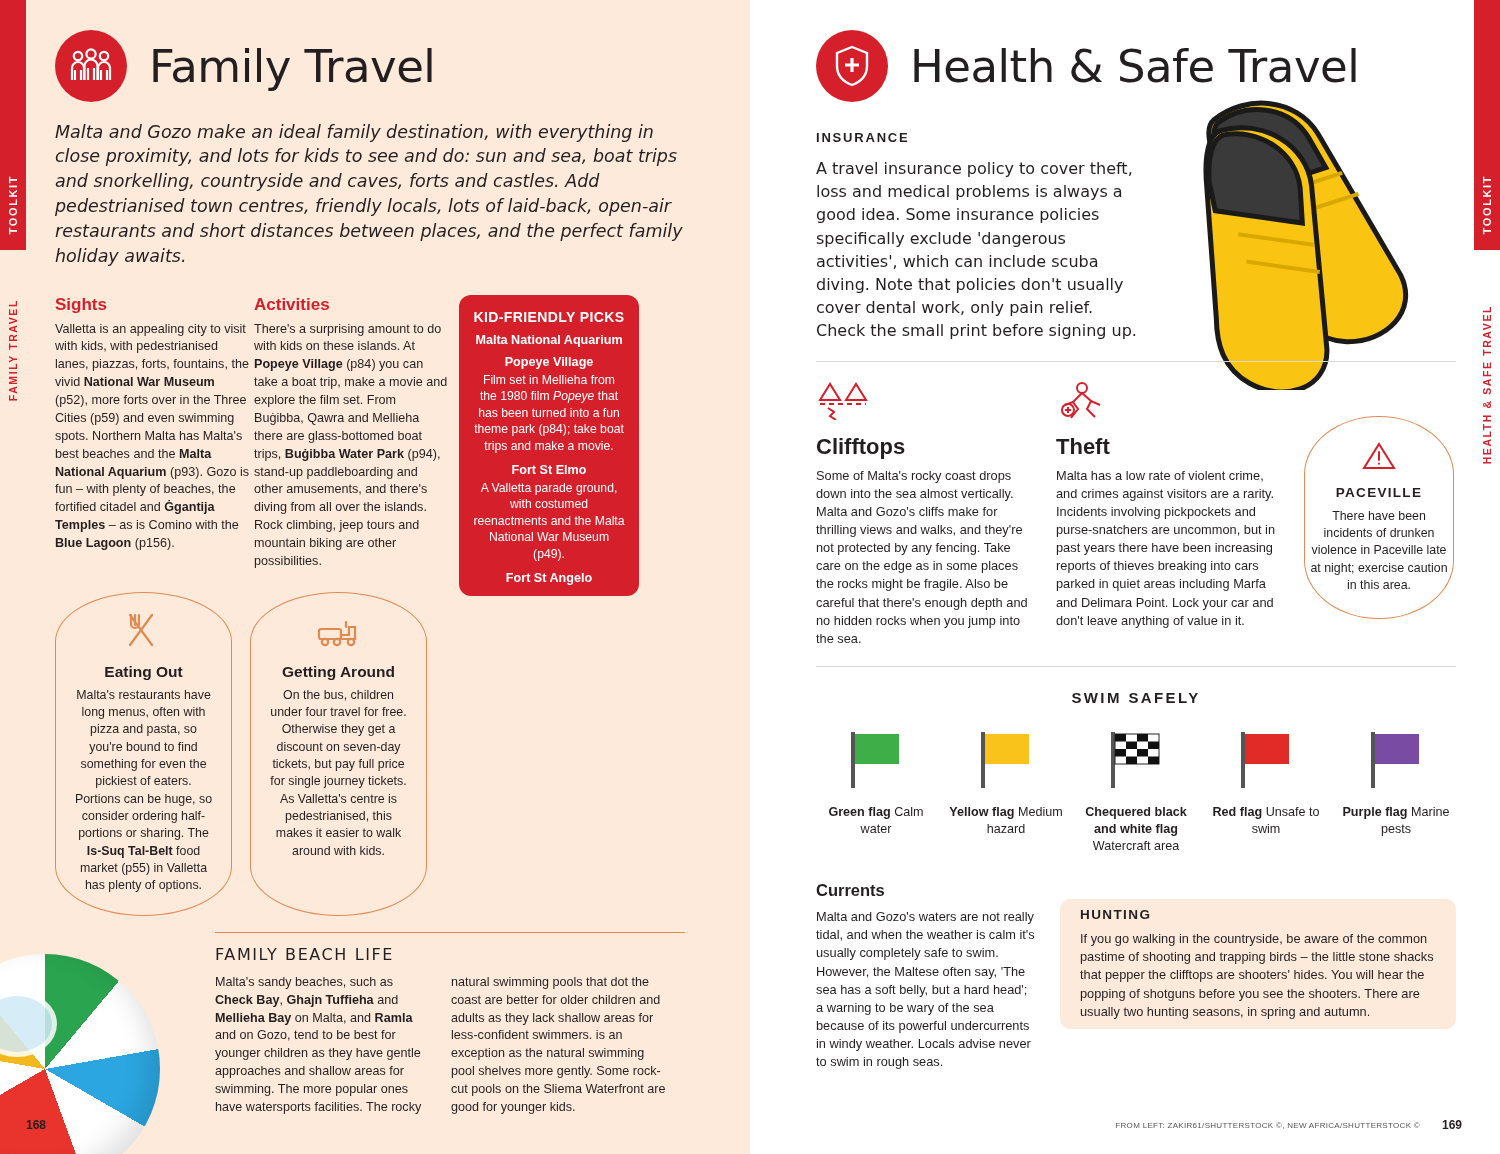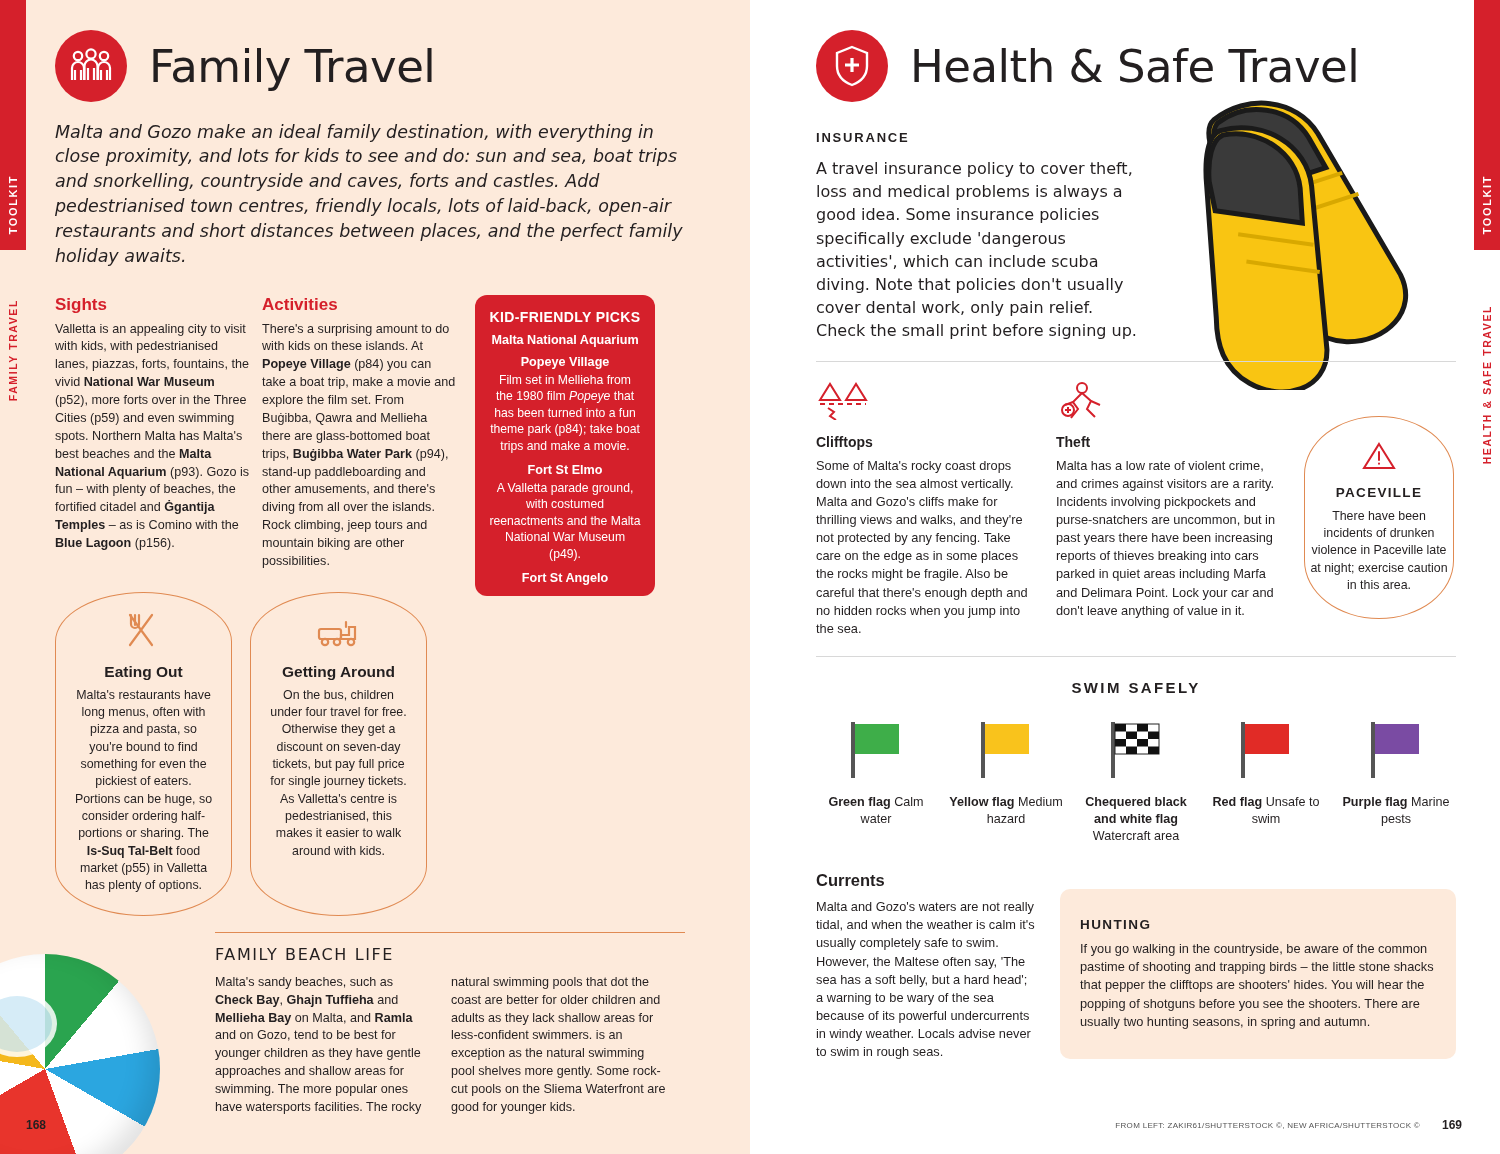--- a/index.html
+++ b/index.html
@@ -57,21 +57,21 @@
   h1.page-title {
     font-size:45px; font-weight:400; margin:0; letter-spacing:-0.5px;
     font-family:"DejaVu Sans", sans-serif;
   }
   .intro {
     font-size:17.5px; line-height:1.42; width:628px;
     font-family:"DejaVu Sans", sans-serif;
     font-style:italic;
   }
 
-  .cols { display:flex; gap:12px; margin-top:26px; }
+  .cols { display:flex; gap:4px; margin-top:26px; }
   .col { width:195px; }
   h3.subhead { color:#d5202b; font-size:17px; margin:0 0 6px 0; font-weight:bold; }
   .body-sm { font-size:12.6px; line-height:1.42; }
   .body-sm b { font-weight:bold; }
 
   
   .kidbox {
     width:180px; background:#d5202b; color:#ffffff;
     border-radius:12px; padding:14px 14px 8px 14px;
     margin-left:6px;
@@ -155,21 +155,21 @@
     margin-top:28px; font-size:13px; letter-spacing:1.8px; font-weight:bold; color:#231f20;
   }
   .ins-body {
     margin-top:12px; width:330px; font-size:16px; line-height:1.45;
     font-family:"DejaVu Sans", sans-serif;
   }
   .hr-rule { border:0; border-top:1.2px solid #d8d8d8; margin:18px 0 0 0; width:640px; }
 
   .three { display:flex; gap:18px; margin-top:18px; align-items:flex-start; }
   .three .c { width:222px; }
-  .three h4 { margin:10px 0 7px; font-size:14px; }
+  .three h4 { margin:10px 0 7px; font-size:22px; }
   .three p { margin:0; font-size:12.8px; line-height:1.42; }
 
   .paceville-oval {
     width:150px; border:1.4px solid #e08a52; border-radius:90px/70px;
     padding:24px 1px; text-align:center; margin-left:8px; margin-top:36px;
   }
   .paceville-oval h5 { margin:10px 0 8px; font-size:13.5px; letter-spacing:1.3px; font-weight:bold; }
   .paceville-oval p { margin:0; font-size:12.4px; line-height:1.4; }
 
   .swim-head {
@@ -179,21 +179,21 @@
   .flags { display:flex; justify-content:space-between; margin-top:22px; width:640px; }
   .flagcell { width:120px; text-align:center; }
   .flagcell .cap { font-size:12.6px; line-height:1.35; margin-top:10px; }
   .flagcell .cap b { font-weight:bold; }
 
   .bottom-two { display:flex; gap:22px; margin-top:26px; }
   .currents { width:222px; }
   .currents h4 { margin:0 0 8px; font-size:16.5px; }
   .currents p { margin:0; font-size:12.8px; line-height:1.42; }
   .hunting {
-    width:396px; background:#fdeadb; border-radius:10px; padding:28px 20px; align-self:flex-start;
+    width:396px; background:#fdeadb; border-radius:10px; padding:8px 20px; align-self:flex-start;
     margin-top:18px;
   }
   .hunting h4 { margin:0 0 8px; font-size:13.5px; letter-spacing:1.4px; font-weight:bold; }
   .hunting p { margin:0; font-size:12.8px; line-height:1.42; }
 
   .folio-right { position:absolute; right:38px; bottom:22px; font-size:12px; font-weight:bold; }
   .credit {
     position:absolute; right:80px; bottom:24px; font-size:8px; letter-spacing:0.3px; color:#555;
   }
 

